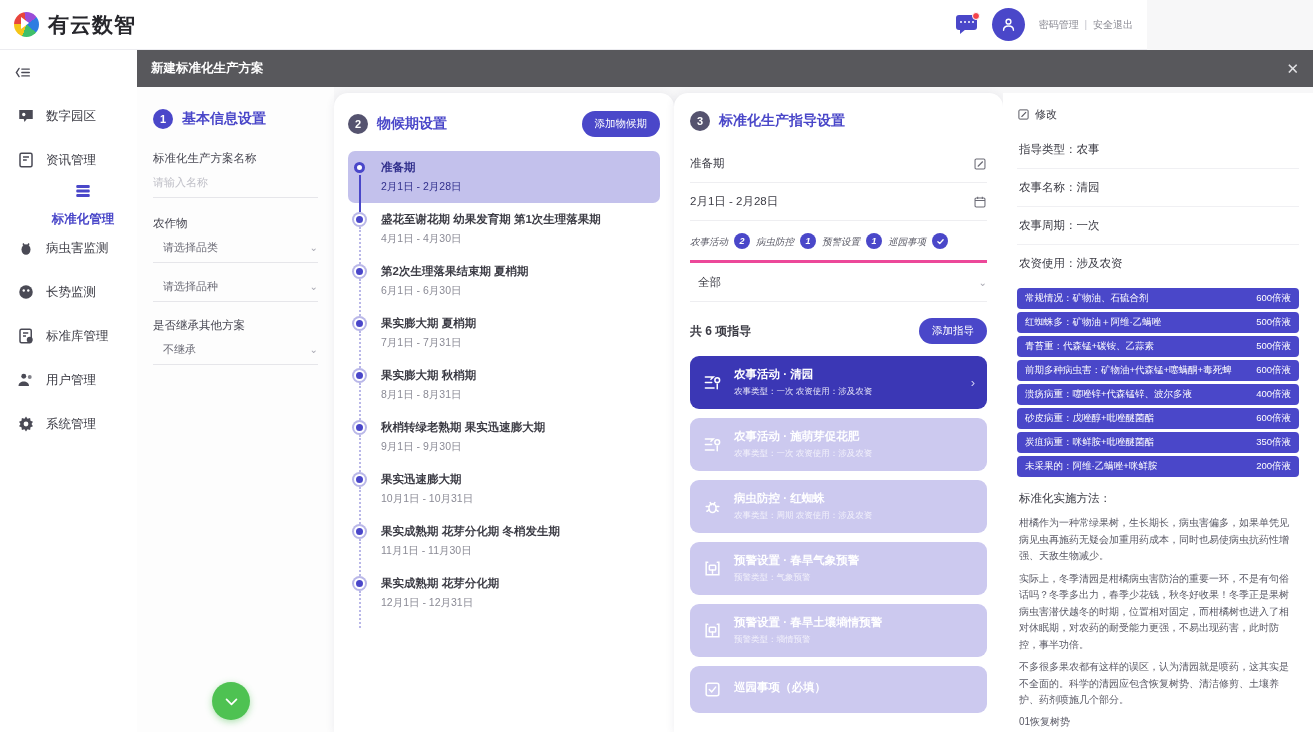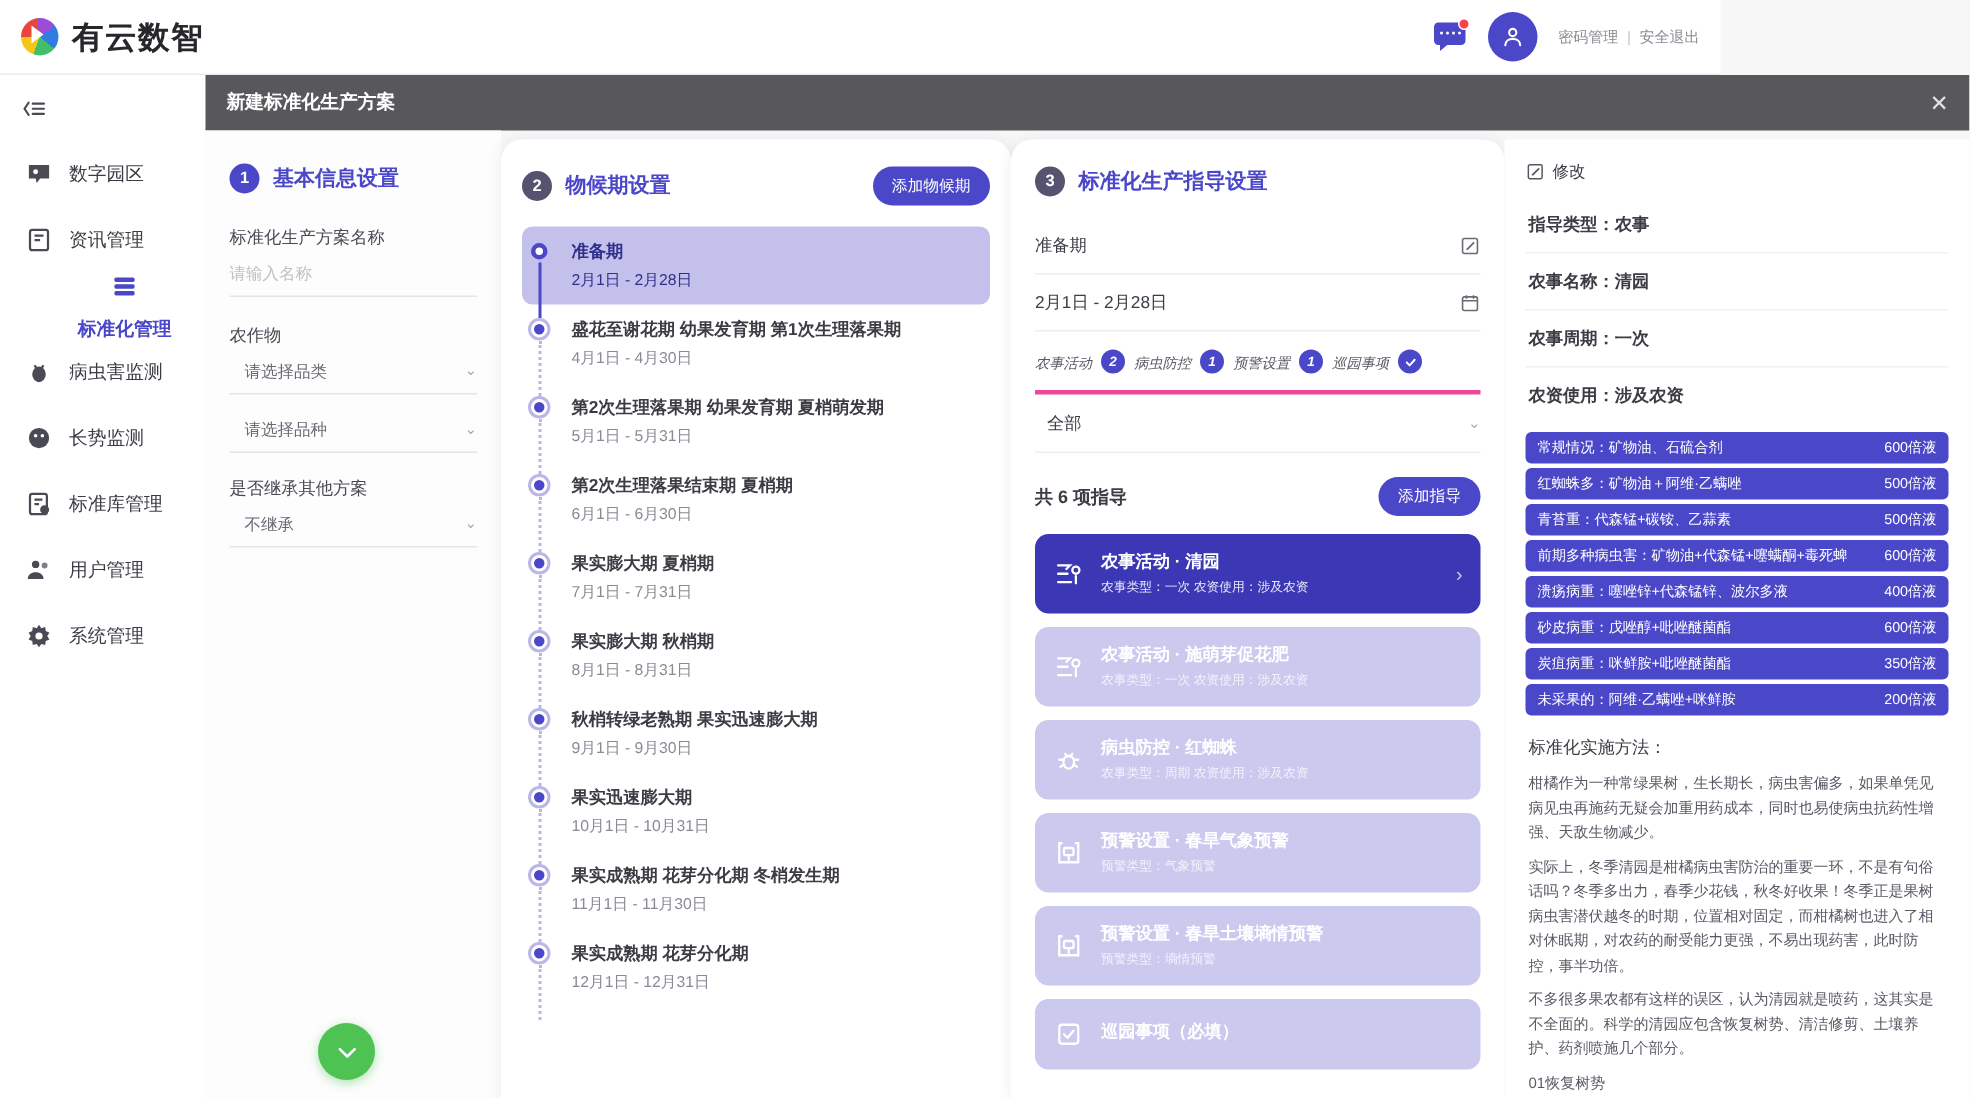--- a/index.html
+++ b/index.html
@@ -196,21 +196,21 @@
 
   
   .detail {
     position: absolute; left: 866px; top: 6px; width: 310px; height: 639px;
     background: #ffffff; padding: 14px 14px 0 14px; overflow: hidden;
   }
   .edit-row { display: flex; align-items: center; gap: 5px; margin-bottom: 9px; cursor: pointer; }
   .edit-row svg { width: 13px; height: 13px; color: #55555f; }
   .edit-txt { font-size: 11px; color: #3c3c45; }
   .d-row {
-    border-bottom: 1px solid #f0f0f3; padding: 11px 2px; font-size: 11.5px; color: #3c3c45; font-weight: bold;
+    border-bottom: 1px solid #f0f0f3; padding: 11px 2px; font-size: 11.5px; color: #3c3c45;
   }
   .d-row:last-of-type { border-bottom: none; }
   .chem-list { margin-top: 6px; }
   .chem-row {
     background: #4a47c9; border-radius: 4px; margin-bottom: 3px;
     display: flex; align-items: center; padding: 4px 8px;
   }
   .chem-name { font-size: 9.5px; color: #ffffff; }
   .chem-val { margin-left: auto; font-size: 9.5px; color: #ffffff; white-space: nowrap; padding-left: 6px; }
   .impl-title { font-size: 11.5px; color: #3c3c45; margin: 14px 0 9px 2px; }
@@ -392,30 +392,20 @@
               </div>
             </div>
             <div class="tl-item">
               <div class="tl-dotwrap">
                 <div class="tl-dot"></div>
                 <div class="tl-line"></div>
               </div>
               <div>
                 <div class="tl-name">盛花至谢花期 幼果发育期 第1次生理落果期</div>
                 <div class="tl-date">4月1日 - 4月30日</div>
-              </div>
-            </div>
-            <div class="tl-item">
-              <div class="tl-dotwrap">
-                <div class="tl-dot"></div>
-                <div class="tl-line"></div>
-              </div>
-              <div>
-                <div class="tl-name">第2次生理落果期 幼果发育期 夏梢萌发期</div>
-                <div class="tl-date">5月1日 - 5月31日</div>
               </div>
             </div>
             <div class="tl-item">
               <div class="tl-dotwrap">
                 <div class="tl-dot"></div>
                 <div class="tl-line"></div>
               </div>
               <div>
                 <div class="tl-name">第2次生理落果结束期 夏梢期</div>
                 <div class="tl-date">6月1日 - 6月30日</div>

